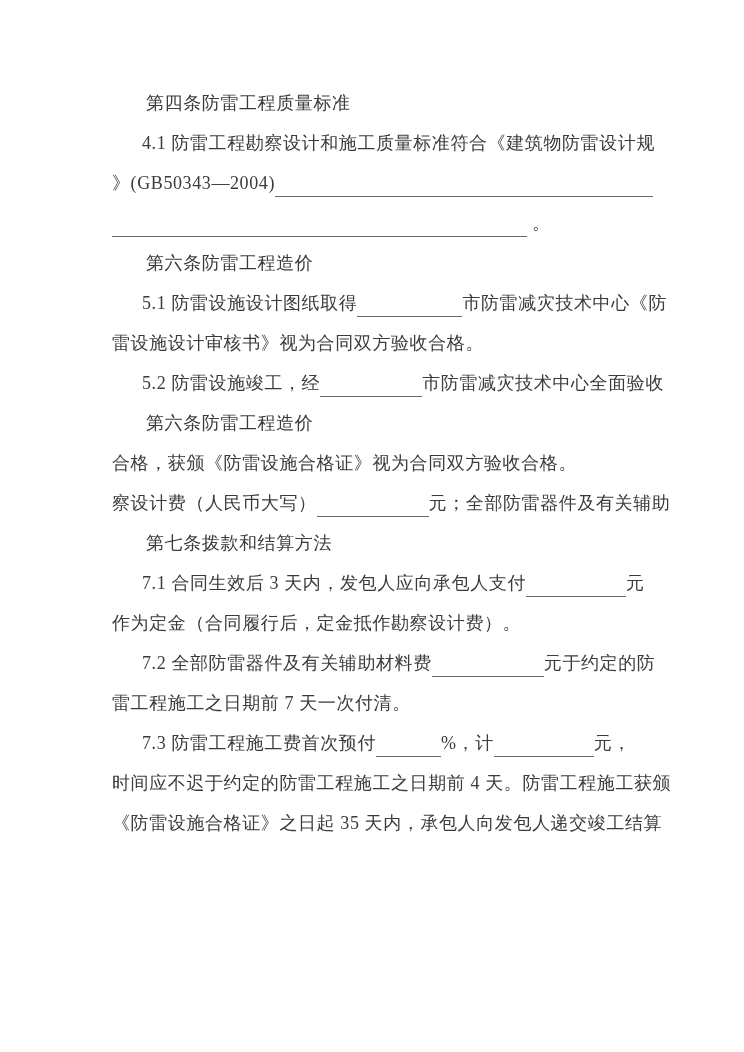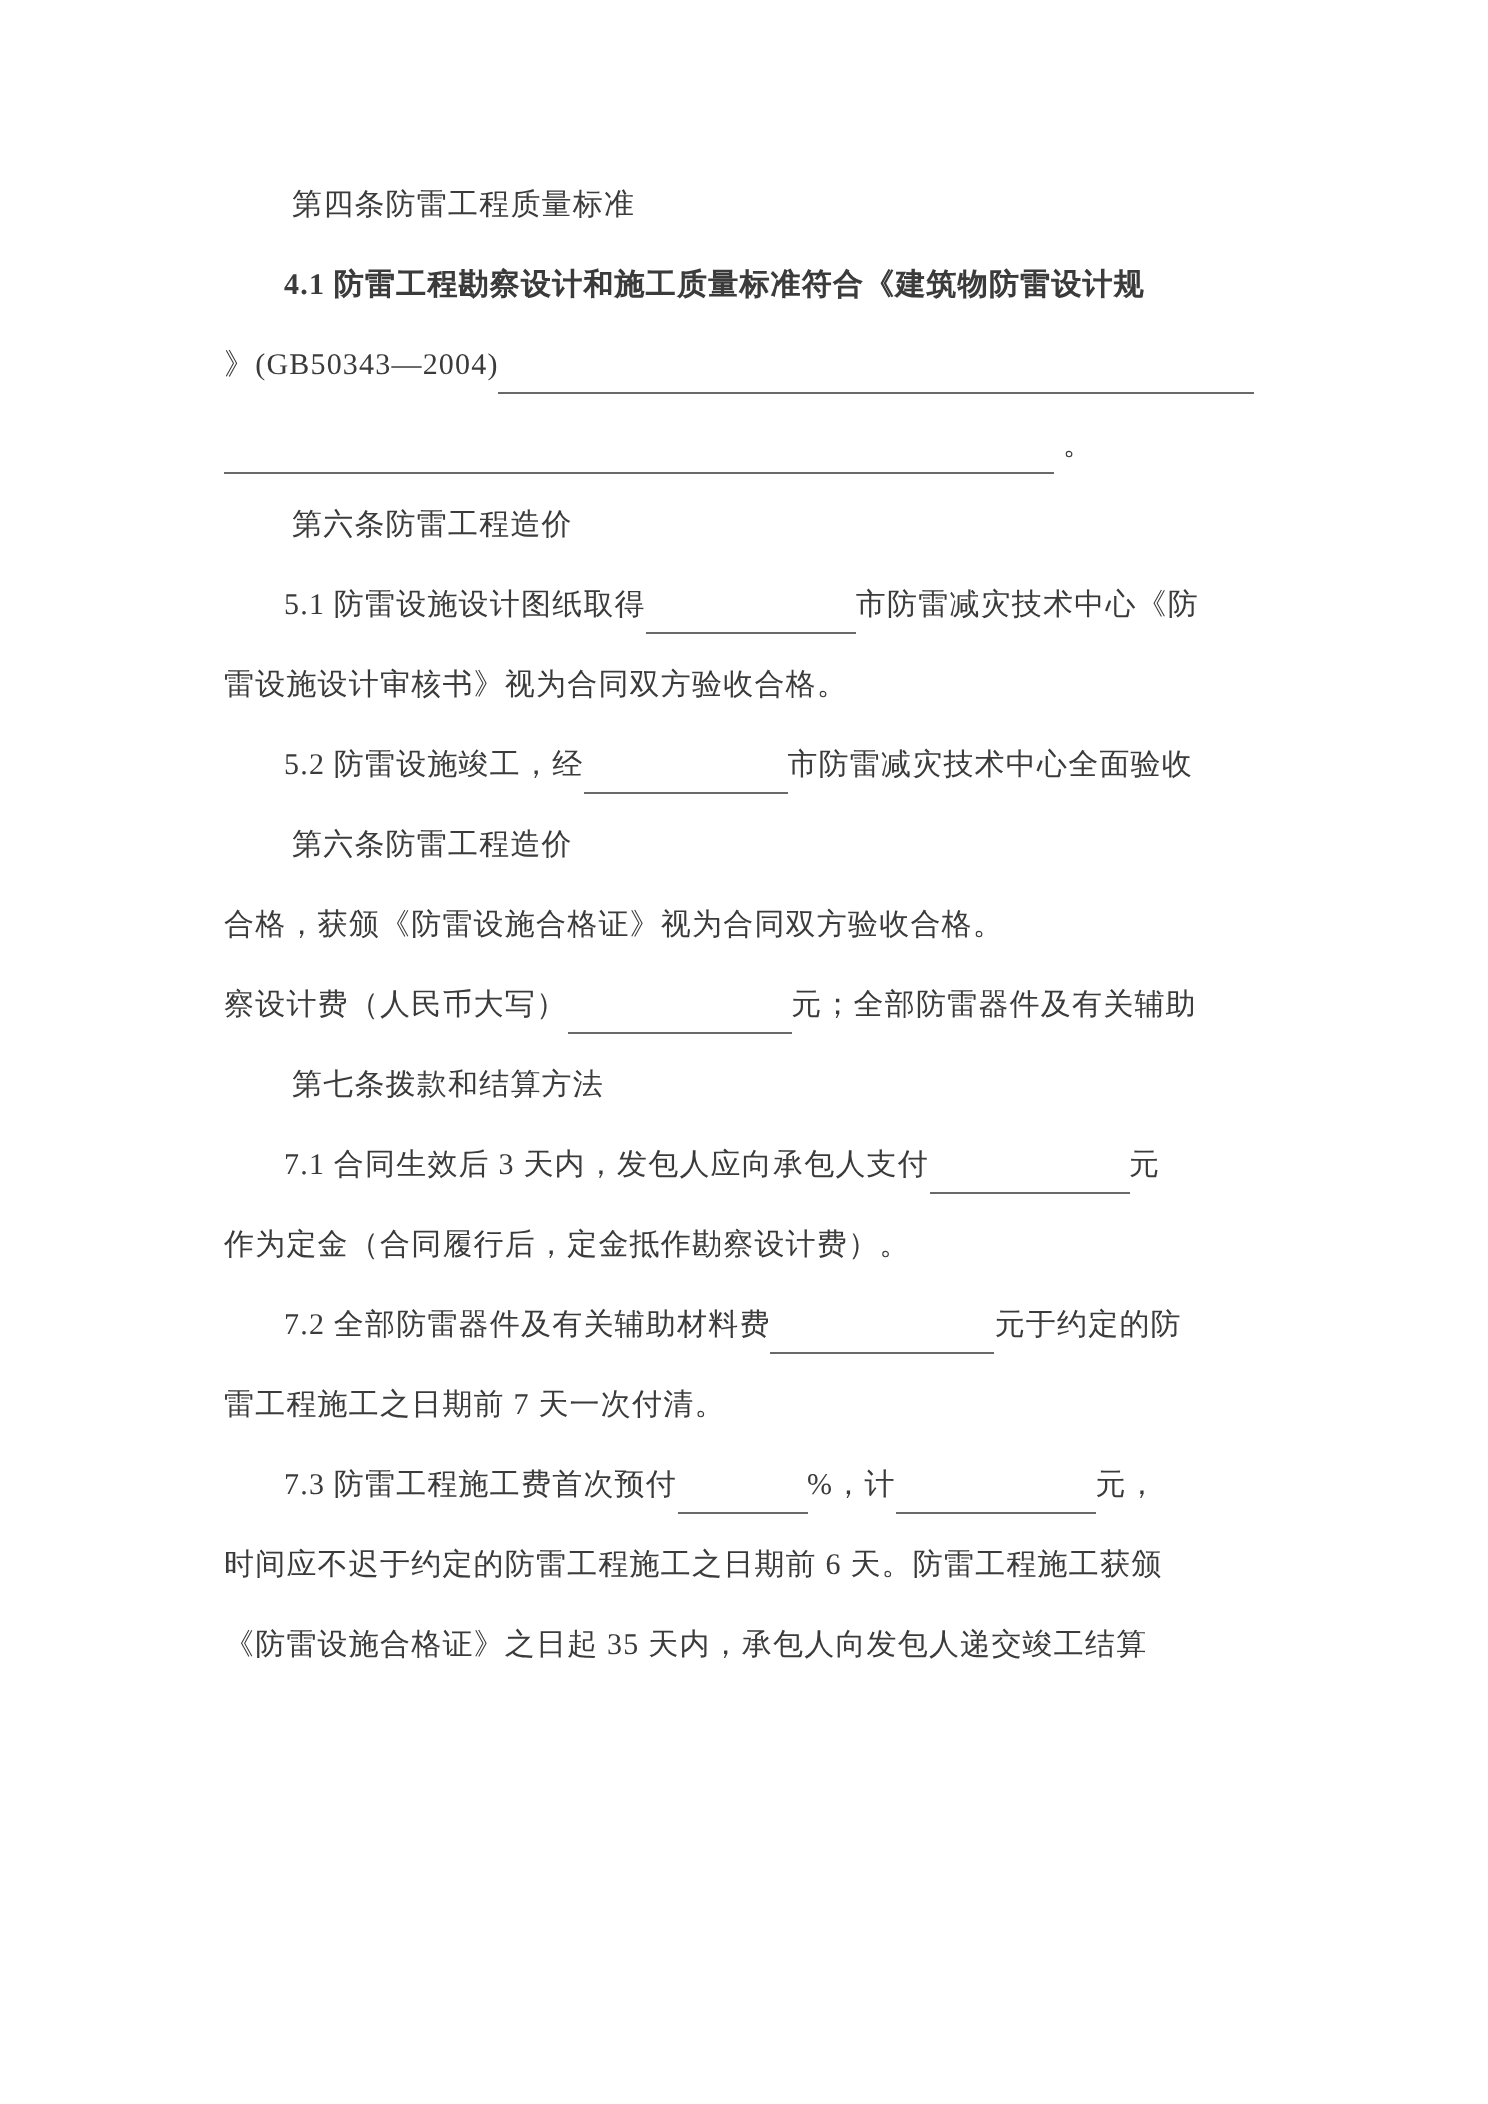--- a/index.html
+++ b/index.html
@@ -18,53 +18,53 @@
   }
   .doc {
     position: absolute;
     top: 83px;
     left: 112px;
     width: 528px;
   }
   .line {
     height: 40px;
     line-height: 40px;
-    font-size: 15px;
+    font-size: 18px;
     letter-spacing: 0.6px;
     white-space: nowrap;
   }
   .run {
     display: inline;
   }
   .blank {
     display: inline-block;
     height: 1.05em;
     border-bottom: 1px solid #6a6a6a;
     vertical-align: bottom;
     margin-bottom: 6px;
   }
 </style>
 </head>
 <body>
 
 <div class="page">
   <div class="doc" style="color: rgb(59, 59, 59);">
       <div class="line" style="padding-left: 34px;"><span class="run">第四条防雷工程质量标准</span></div>
-      <div class="line" style="padding-left: 30px; font-weight: bold;"><span class="run">4.1 防雷工程勘察设计和施工质量标准符合《建筑物防雷设计规</span></div>
+      <div class="line" style="padding-left: 30px;"><span class="run">4.1 防雷工程勘察设计和施工质量标准符合《建筑物防雷设计规</span></div>
       <div class="line"><span class="run">》(GB50343—2004)</span><span class="blank" style="width: 378px; border-bottom-color: rgb(106, 106, 106);"></span></div>
       <div class="line"><span class="blank" style="width: 415px; border-bottom-color: rgb(106, 106, 106);"></span><span class="run"> 。</span></div>
       <div class="line" style="padding-left: 34px;"><span class="run">第六条防雷工程造价</span></div>
       <div class="line" style="padding-left: 30px;"><span class="run">5.1 防雷设施设计图纸取得</span><span class="blank" style="width: 105px; border-bottom-color: rgb(106, 106, 106);"></span><span class="run">市防雷减灾技术中心《防</span></div>
       <div class="line"><span class="run">雷设施设计审核书》视为合同双方验收合格。</span></div>
       <div class="line" style="padding-left: 30px;"><span class="run">5.2 防雷设施竣工，经</span><span class="blank" style="width: 102px; border-bottom-color: rgb(106, 106, 106);"></span><span class="run">市防雷减灾技术中心全面验收</span></div>
       <div class="line" style="padding-left: 34px;"><span class="run">第六条防雷工程造价</span></div>
       <div class="line"><span class="run">合格，获颁《防雷设施合格证》视为合同双方验收合格。</span></div>
       <div class="line"><span class="run">察设计费（人民币大写）</span><span class="blank" style="width: 112px; border-bottom-color: rgb(106, 106, 106);"></span><span class="run">元；全部防雷器件及有关辅助</span></div>
       <div class="line" style="padding-left: 34px;"><span class="run">第七条拨款和结算方法</span></div>
       <div class="line" style="padding-left: 30px;"><span class="run">7.1 合同生效后 3 天内，发包人应向承包人支付</span><span class="blank" style="width: 100px; border-bottom-color: rgb(106, 106, 106);"></span><span class="run">元</span></div>
       <div class="line"><span class="run">作为定金（合同履行后，定金抵作勘察设计费）。</span></div>
       <div class="line" style="padding-left: 30px;"><span class="run">7.2 全部防雷器件及有关辅助材料费</span><span class="blank" style="width: 112px; border-bottom-color: rgb(106, 106, 106);"></span><span class="run">元于约定的防</span></div>
       <div class="line"><span class="run">雷工程施工之日期前 7 天一次付清。</span></div>
       <div class="line" style="padding-left: 30px;"><span class="run">7.3 防雷工程施工费首次预付</span><span class="blank" style="width: 65px; border-bottom-color: rgb(106, 106, 106);"></span><span class="run">%，计</span><span class="blank" style="width: 100px; border-bottom-color: rgb(106, 106, 106);"></span><span class="run">元，</span></div>
-      <div class="line"><span class="run">时间应不迟于约定的防雷工程施工之日期前 6 天。防雷工程施工获颁</span></div>
+      <div class="line"><span class="run">时间应不迟于约定的防雷工程施工之日期前 4 天。防雷工程施工获颁</span></div>
       <div class="line"><span class="run">《防雷设施合格证》之日起 35 天内，承包人向发包人递交竣工结算</span></div>
     </div>
 </div>
 
 </body></html>

